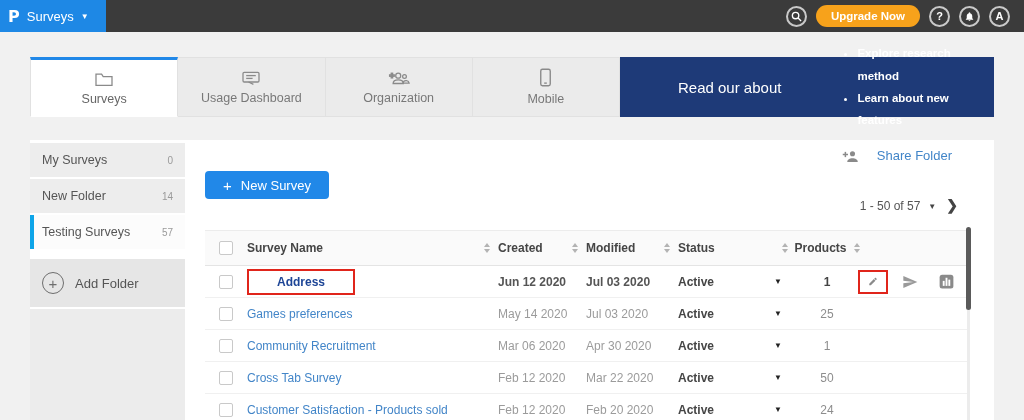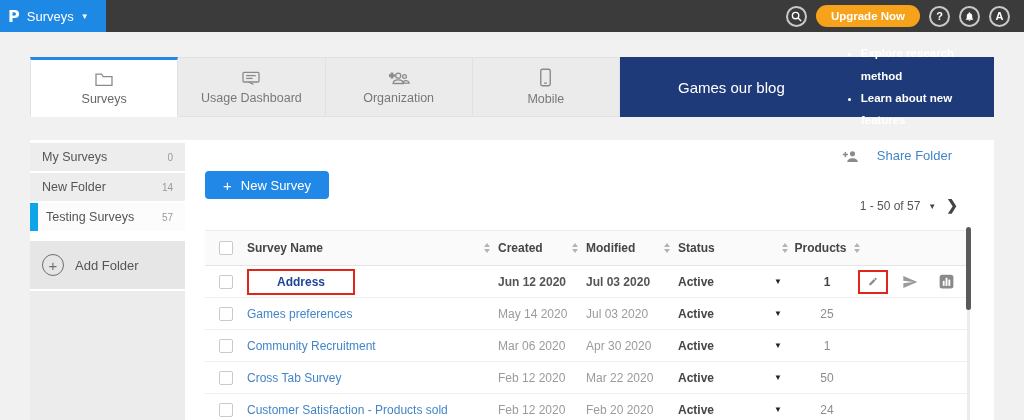--- a/index.html
+++ b/index.html
@@ -25,22 +25,22 @@
   .tab svg { stroke:#8a8a8a; fill:none; stroke-width:1.6; }
   .banner { flex:1; background:#1e3a78; color:#fff; display:flex; align-items:center; cursor:pointer; }
   .banner-title { font-size:15px; margin-left:58px; white-space:nowrap; }
   .banner ul { margin-left:62px; list-style:disc; font-size:11.5px; font-weight:bold; line-height:1.95; padding-left:14px; }
 
   
   .card { position:absolute; top:140px; left:30px; width:964px; height:300px; background:#fff; display:flex; }
 
   
   .sidebar { width:155px; display:flex; flex-direction:column; padding-top:3px; }
-  .folder-item { height:28px; background:#ededed; margin-bottom:2px; display:flex; justify-content:space-between; align-items:center; padding:0 12px; font-size:12.5px; color:#555; cursor:pointer; }
-  .folder-item.selected { background:#fcfcfc; border-left:8px solid #0ea5e9; padding-left:8px; }
+  .folder-item { height:34px; background:#ededed; margin-bottom:2px; display:flex; justify-content:space-between; align-items:center; padding:0 12px; font-size:12.5px; color:#555; cursor:pointer; }
+  .folder-item.selected { background:#fcfcfc; border-left:4px solid #0ea5e9; padding-left:8px; }
   .folder-count { font-size:10px; color:#9a9a9a; }
   .add-folder { margin-top:8px; height:48px; background:#e6e6e6; display:flex; align-items:center; gap:11px; padding:0 12px; color:#555; font-size:13px; cursor:pointer; }
   .plus-circle { width:22px; height:22px; border:1.5px solid #6e6e6e; border-radius:50%; display:flex; align-items:center; justify-content:center; font-size:15px; color:#6e6e6e; }
   .sidebar-filler { flex:1; margin-top:2px; background:#ececec; }
 
   
   .main { flex:1; position:relative; }
   .share { position:absolute; top:8px; right:42px; display:flex; align-items:center; gap:17px; color:#4285c8; font-size:13px; cursor:pointer; }
   .new-survey { position:absolute; top:31px; left:20px; width:124px; height:28px; background:#2188e8; border:none; border-radius:4px; color:#fff; font-size:13px; display:flex; align-items:center; justify-content:center; gap:9px; cursor:pointer; font-family:inherit; }
   .new-survey .plus { font-size:15px; }
@@ -140,21 +140,21 @@
     </div>
     <div class="tab">
       <svg width="13" height="19" viewBox="0 0 14 22">
           <rect x="1.5" y="1.5" width="11" height="19" rx="2" fill="none"></rect>
           <line x1="5.5" y1="17.5" x2="8.5" y2="17.5"></line>
         </svg>
       <span>Mobile</span>
     </div>
   </div>
   <div class="banner">
-    <span class="banner-title">Games our blog</span>
+    <span class="banner-title">Read our about</span>
     <ul>
       <li>Explore research method</li>
       <li>Learn about new features</li>
     </ul>
   </div>
 </div>
 
 <div class="card">
 
   <div class="sidebar">

